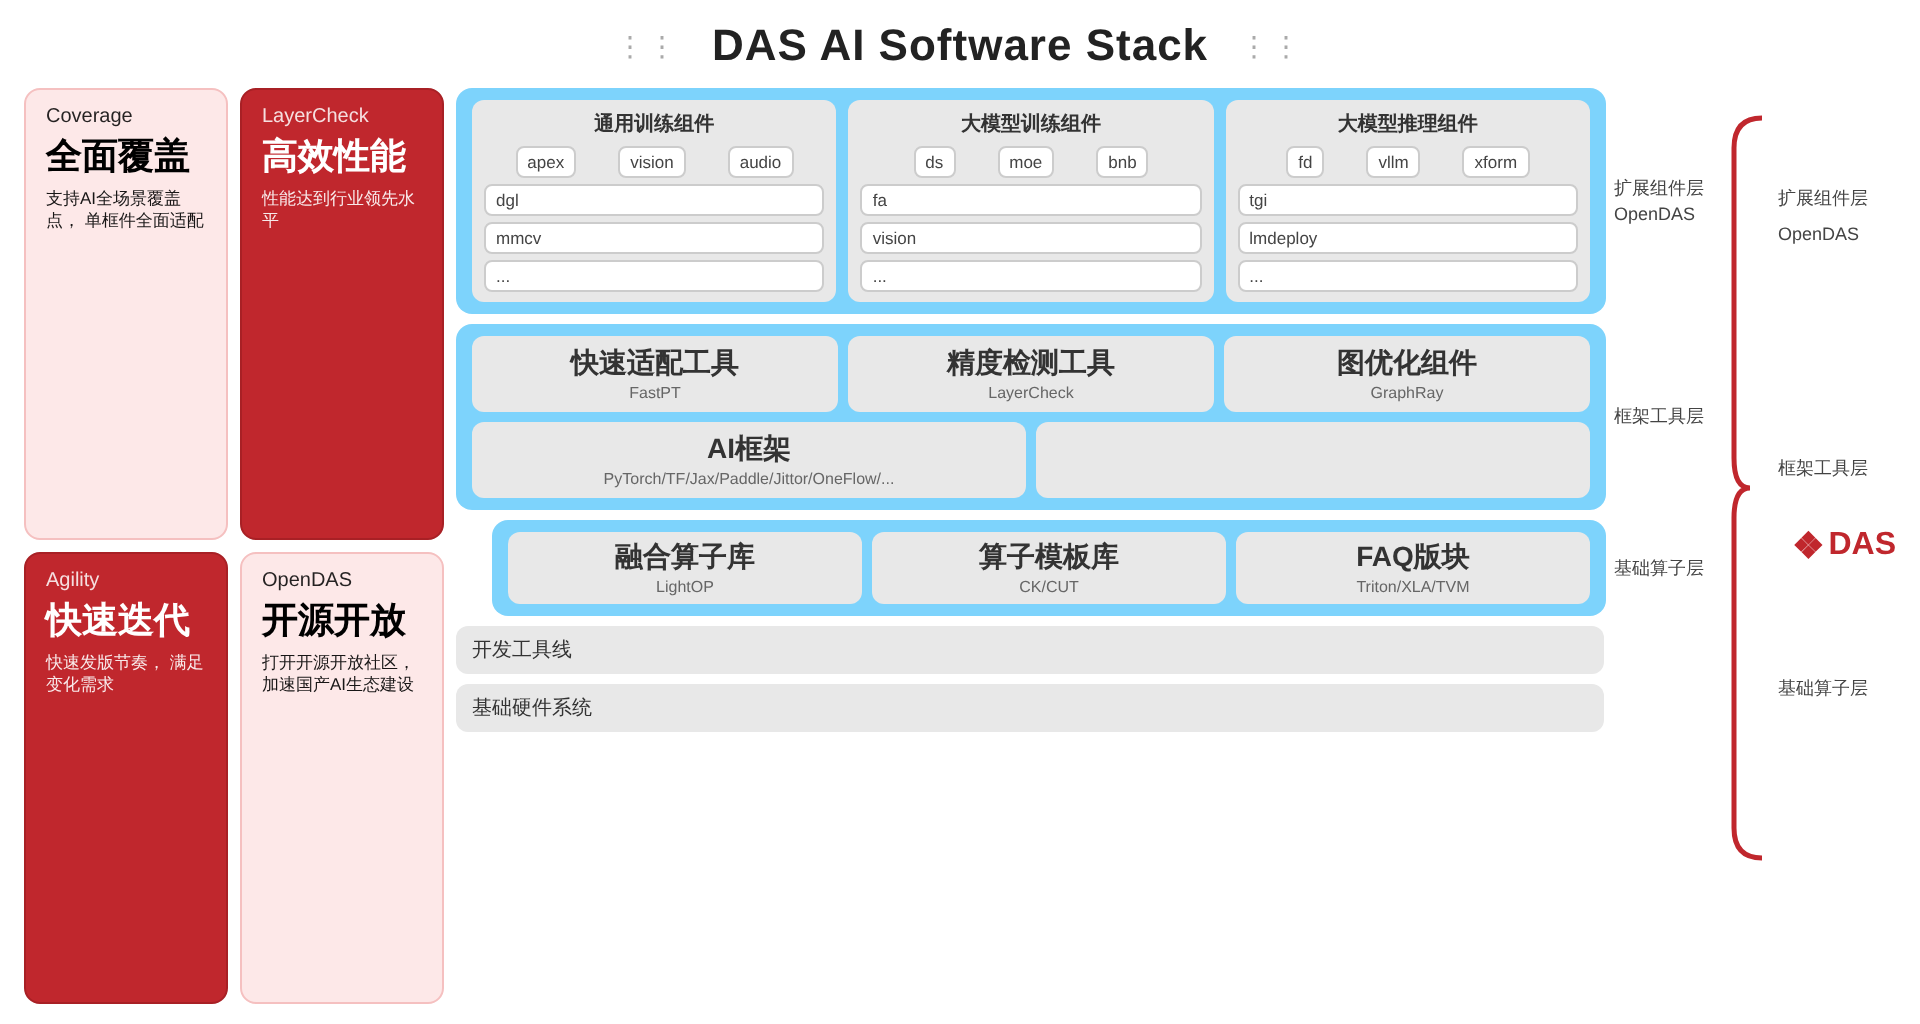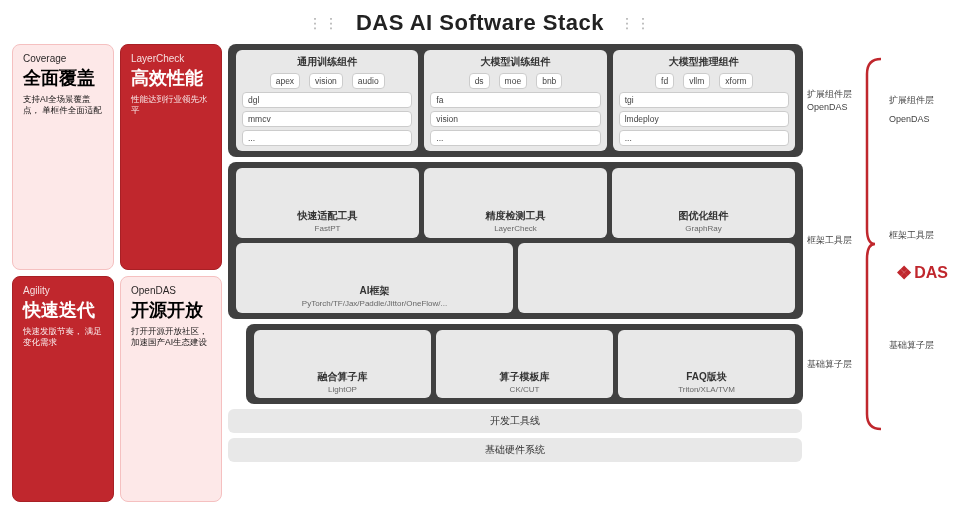--- a/index.html
+++ b/index.html
@@ -120,21 +120,21 @@
       text-align: center;
       flex: 1;
     }
 
     .top-bar-item.wide {
       flex: 1.4;
     }
 
     
     .section-box {
-      background: #404040;
+      background: #7dd3fc;
       border-radius: 8px;
       padding: 6px 8px;
     }
 
     
     .training-section {
       display: flex;
       gap: 6px;
     }
 
@@ -148,21 +148,21 @@
     .training-group-title {
       font-size: 10px;
       font-weight: 600;
       color: #333;
       text-align: center;
       margin-bottom: 4px;
     }
 
     .tags-row {
       display: flex;
-      gap: 9px;
+      gap: 21px;
       flex-wrap: wrap;
       justify-content: center;
     }
 
     .tag {
       background: #fff;
       border: 1px solid #ccc;
       border-radius: 4px;
       padding: 2px 5px;
       font-size: 8.5px;
@@ -180,24 +180,23 @@
 
     .framework-tool {
       background: #e8e8e8;
       border-radius: 6px;
       padding: 5px 8px;
       flex: 1;
       text-align: center;
     }
 
     .framework-tool-title {
-      font-size: 10px;
+      font-size: 14px;
       font-weight: 600;
       color: #333;
-      margin-top: 36px;
     }
 
     .framework-tool-sub {
       font-size: 8px;
       color: #666;
       margin-top: 1px;
     }
 
     .framework-wide {
       flex: 2;
@@ -212,21 +211,21 @@
       border-radius: 6px;
       padding: 4px 8px;
       flex: 1;
       text-align: center;
     }
 
     .dev-bar {
       background: #e8e8e8;
       border-radius: 6px;
       padding: 5px 8px;
-      text-align: center;
+      text-align: left;
       font-size: 10px;
       color: #333;
       font-weight: 500;
     }
 
   </style>
 </head>
 <body>
 
 <div class="page">

